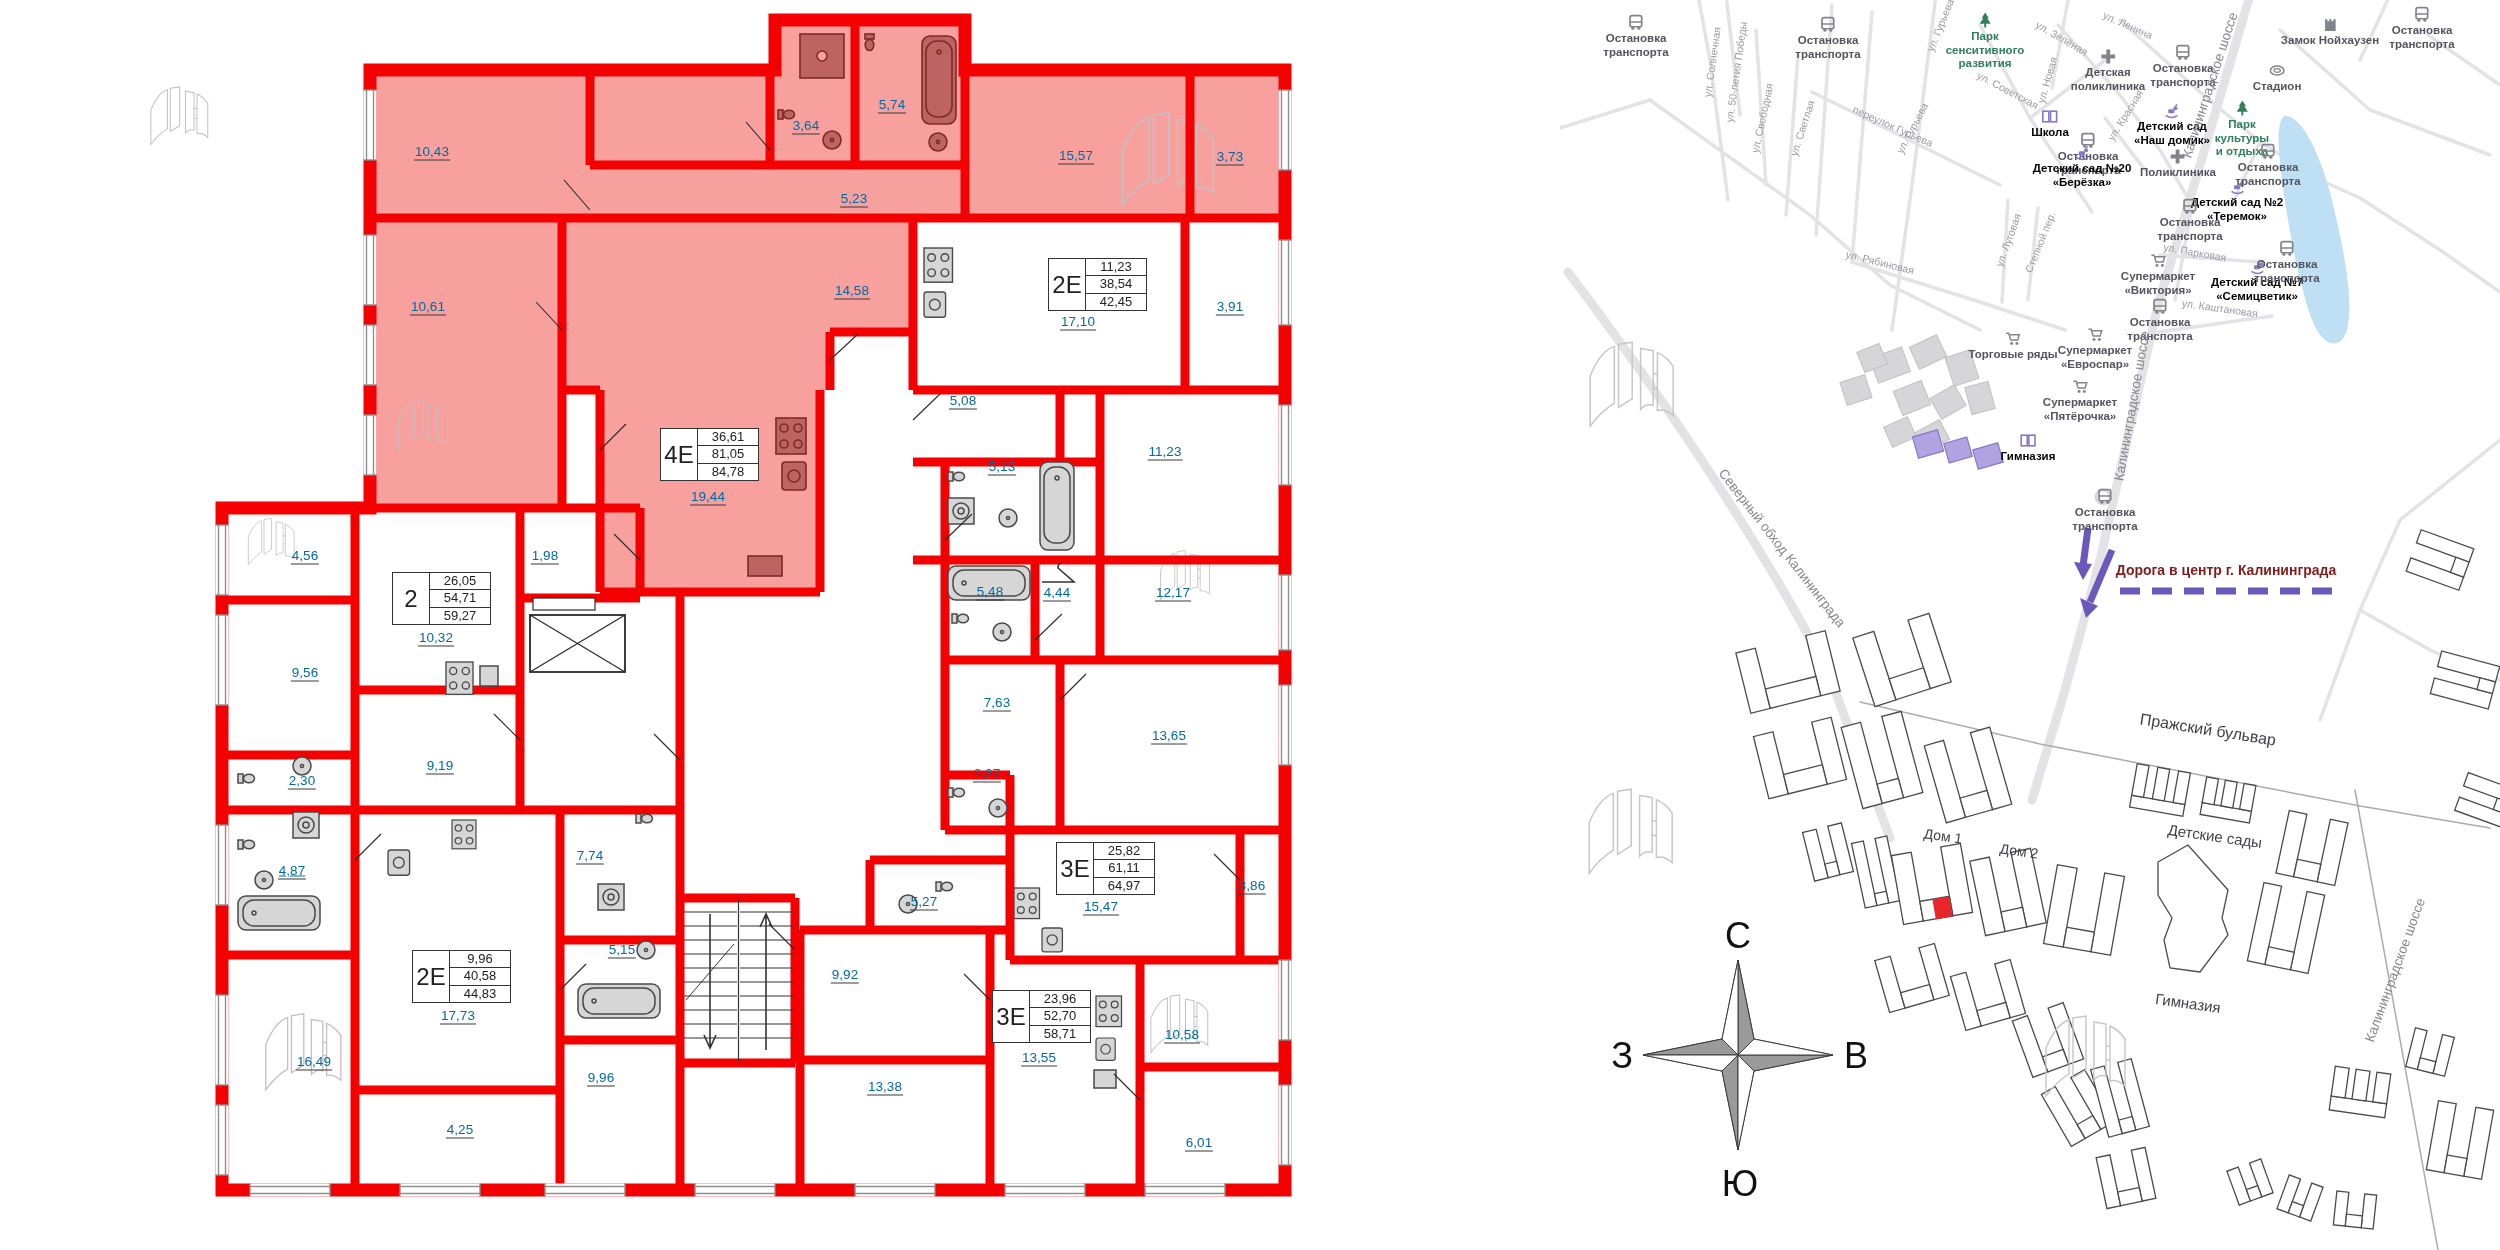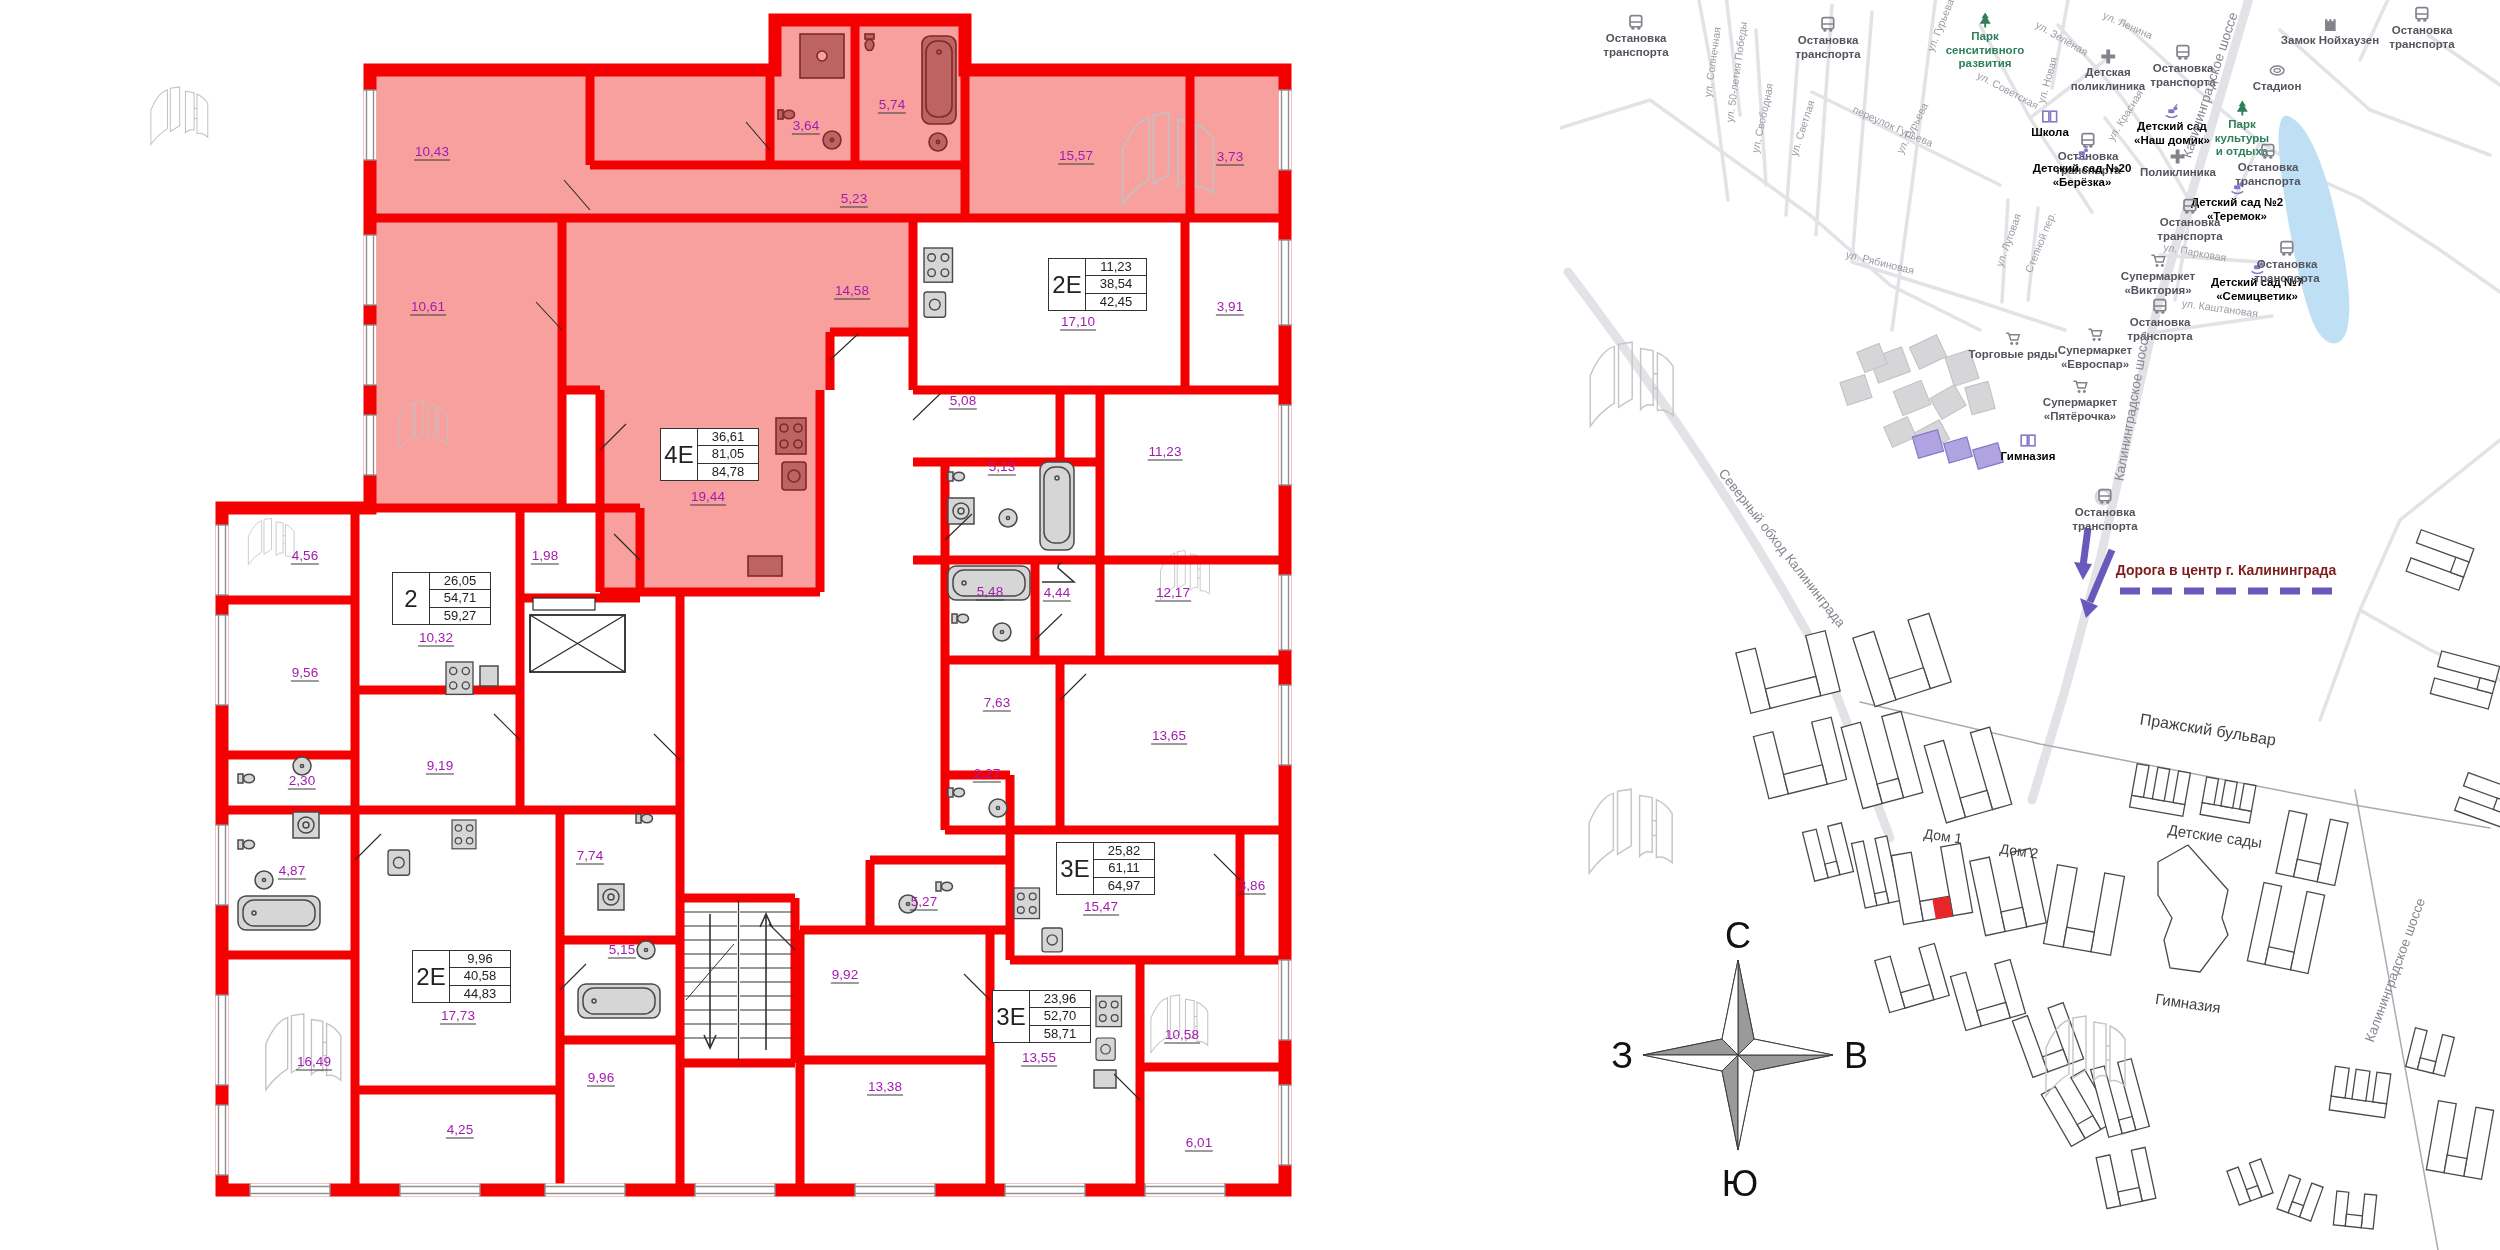--- a/index.html
+++ b/index.html
@@ -3,21 +3,21 @@
 <meta charset="utf-8">
 <style>
   html,body{margin:0;padding:0;background:#fff;}
   .page{position:relative;width:2500px;height:1250px;background:#ffffff;overflow:hidden;
         font-family:"Liberation Sans", sans-serif;}
   svg{display:block}
   .plan-wrap{position:absolute;left:0;top:0;width:1320px;height:1250px;}
   .map-wrap{position:absolute;left:1560px;top:0;width:940px;height:1250px;}
   .lbl-layer{position:absolute;left:0;top:0;width:100%;height:100%;pointer-events:none;}
   
-  .room-label{position:absolute;transform:translate(-50%,-50%);font-size:13.5px;color:#a21caf;
+  .room-label{position:absolute;transform:translate(-50%,-50%);font-size:13.5px;color:#0369a1;
      border-bottom:1.2px solid #3a3a3a;padding:0 1px 1px 1px;white-space:nowrap;background:transparent;}
   .apt-table{position:absolute;display:flex;background:#fff;border:1.4px solid #333;color:#222;}
   .apt-table .type{width:36px;display:flex;align-items:center;justify-content:center;
      font-size:24px;border-right:1.4px solid #333;}
   .apt-table .vals{display:flex;flex-direction:column;width:60px;}
   .apt-table .vals div{height:16.4px;line-height:16.4px;text-align:center;font-size:13px;
      border-bottom:1.4px solid #333;}
   .apt-table .vals div:last-child{border-bottom:none;}
   
   .poi{position:absolute;transform:translate(-50%,0);display:flex;flex-direction:column;
@@ -343,21 +343,21 @@
         <div class="room-label" style="left: 885px; top: 1087px;">13,38</div>
         <div class="room-label" style="left: 1039px; top: 1058px;">13,55</div>
         <div class="room-label" style="left: 1182px; top: 1035px;">10,58</div>
         <div class="room-label" style="left: 1199px; top: 1143px;">6,01</div>
         <div class="room-label" style="left: 305px; top: 556px;">4,56</div>
         <div class="room-label" style="left: 545px; top: 556px;">1,98</div>
         <div class="room-label" style="left: 436px; top: 638px;">10,32</div>
         <div class="room-label" style="left: 305px; top: 673px;">9,56</div>
         <div class="room-label" style="left: 302px; top: 781px;">2,30</div>
         <div class="room-label" style="left: 440px; top: 766px;">9,19</div>
-        <div class="room-label" style="left: 292px; top: 871px;">4,87</div>
+        <div class="room-label" style="left: 292px; top: 871px; text-decoration: underline;">4,87</div>
         <div class="room-label" style="left: 314px; top: 1062px;">16,49</div>
         <div class="room-label" style="left: 458px; top: 1016px;">17,73</div>
         <div class="room-label" style="left: 460px; top: 1130px;">4,25</div>
         <div class="room-label" style="left: 590px; top: 856px;">7,74</div>
         <div class="room-label" style="left: 622px; top: 950px;">5,15</div>
         <div class="room-label" style="left: 601px; top: 1078px;">9,96</div>
         <div class="apt-table" style="left: 660px; top: 428px;">
           <div class="type">4Е</div>
           <div class="vals">
             <div class="">36,61</div>

